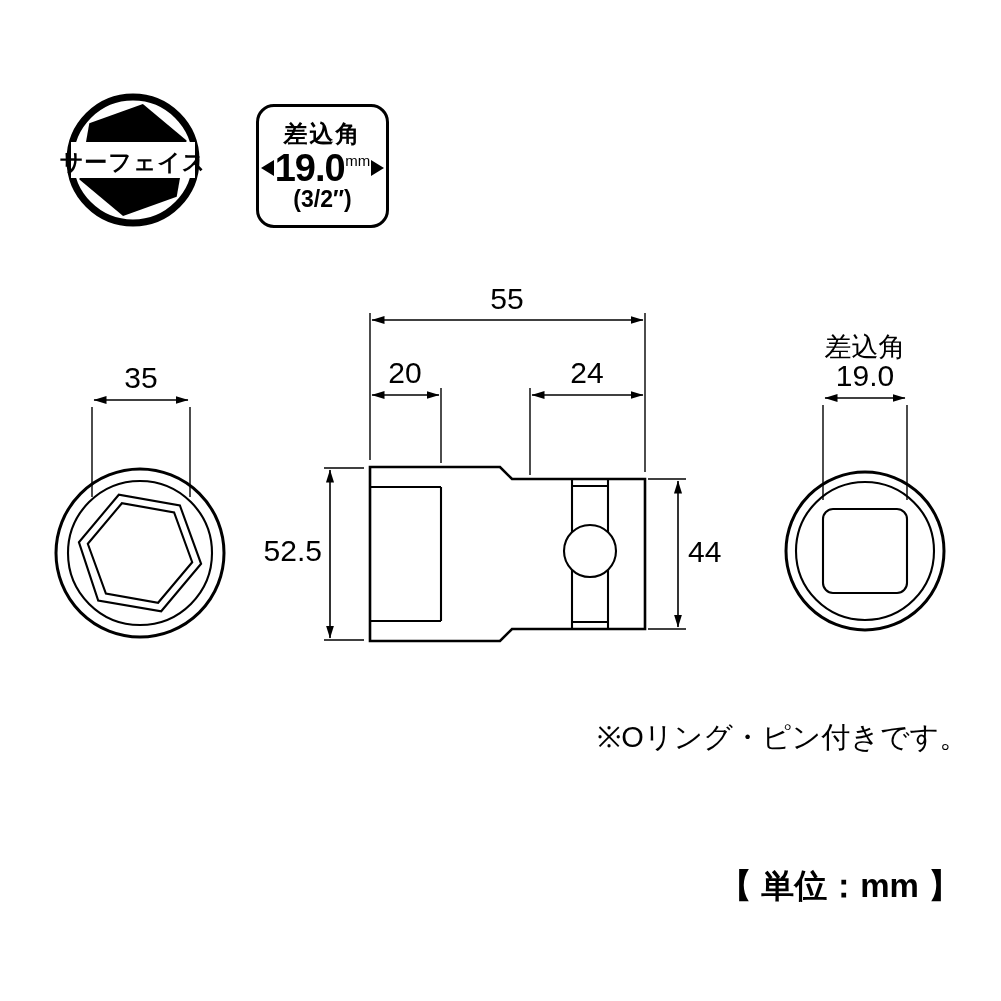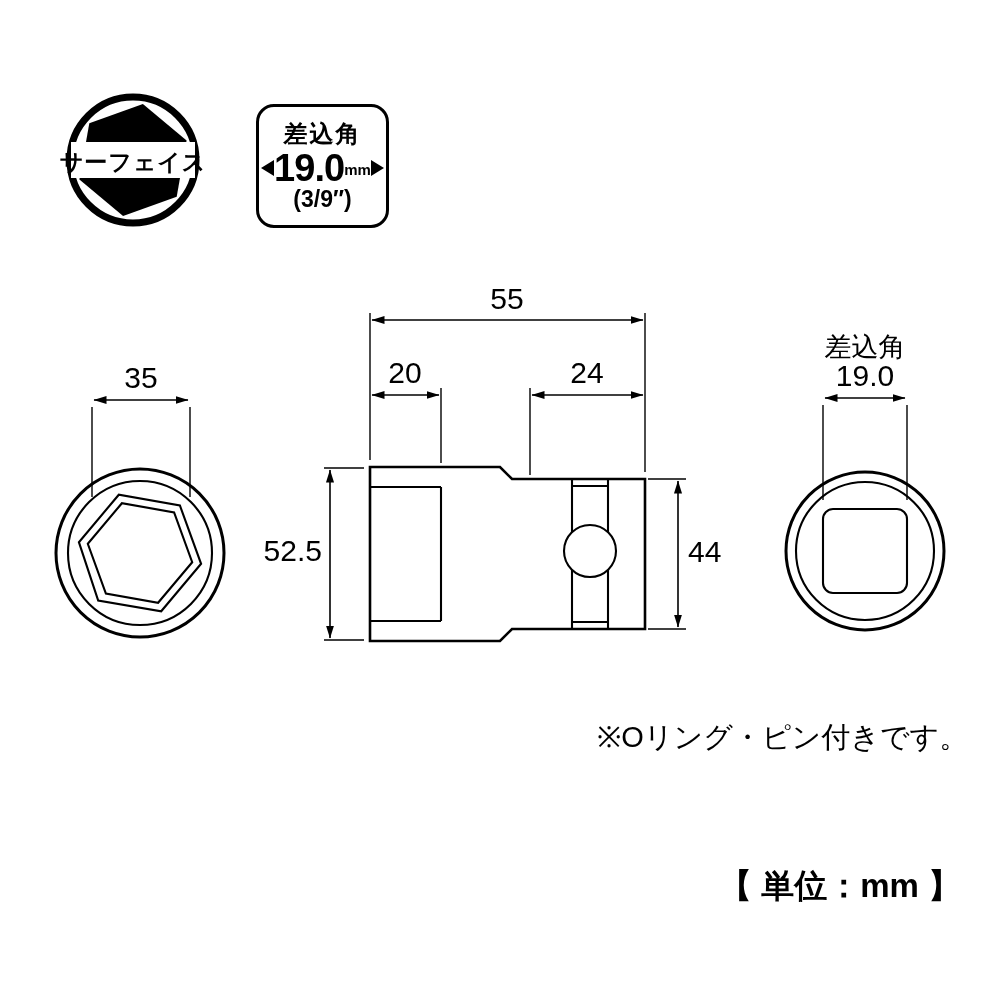--- a/index.html
+++ b/index.html
@@ -18,21 +18,21 @@
   .logo-label{font-size:23px;font-weight:bold;letter-spacing:1px;}
 
   
   .badge{position:absolute;left:256px;top:104px;width:133px;height:124px;
     border:3.5px solid #000;border-radius:18px;background:#fff;box-sizing:border-box;
     display:flex;flex-direction:column;align-items:center;justify-content:center;}
   .badge-title{font-size:24px;font-weight:bold;letter-spacing:2px;line-height:1;}
   .badge-size-row{display:flex;align-items:center;justify-content:space-between;
     width:calc(100% - 4px);margin:3px 0 1px 0;}
   .badge-size{font-size:38px;font-weight:bold;letter-spacing:-1px;line-height:1;}
-  .badge-unit{font-size:15px;font-weight:bold;align-self:flex-end;margin-bottom:9px;}
+  .badge-unit{font-size:15px;font-weight:normal;align-self:flex-end;margin-bottom:18px;}
   .badge-inches{font-size:23px;font-weight:bold;line-height:1;}
   .tri{width:0;height:0;display:inline-block;}
   .tri-left{border-top:8px solid transparent;border-bottom:8px solid transparent;border-right:13px solid #000;}
   .tri-right{border-top:8px solid transparent;border-bottom:8px solid transparent;border-left:13px solid #000;}
 </style>
 </head>
 <body>
 
 <div class="stage">
 
@@ -130,16 +130,16 @@
   </svg>
 
   <div class="badge">
     <div class="badge-title">差込角</div>
     <div class="badge-size-row">
       <span class="tri tri-left"></span>
       <span class="badge-size">19.0</span>
       <span class="badge-unit">mm</span>
       <span class="tri tri-right"></span>
     </div>
-    <div class="badge-inches">(3/9″)</div>
+    <div class="badge-inches">(3/2″)</div>
   </div>
 
 </div>
 
 </body></html>

